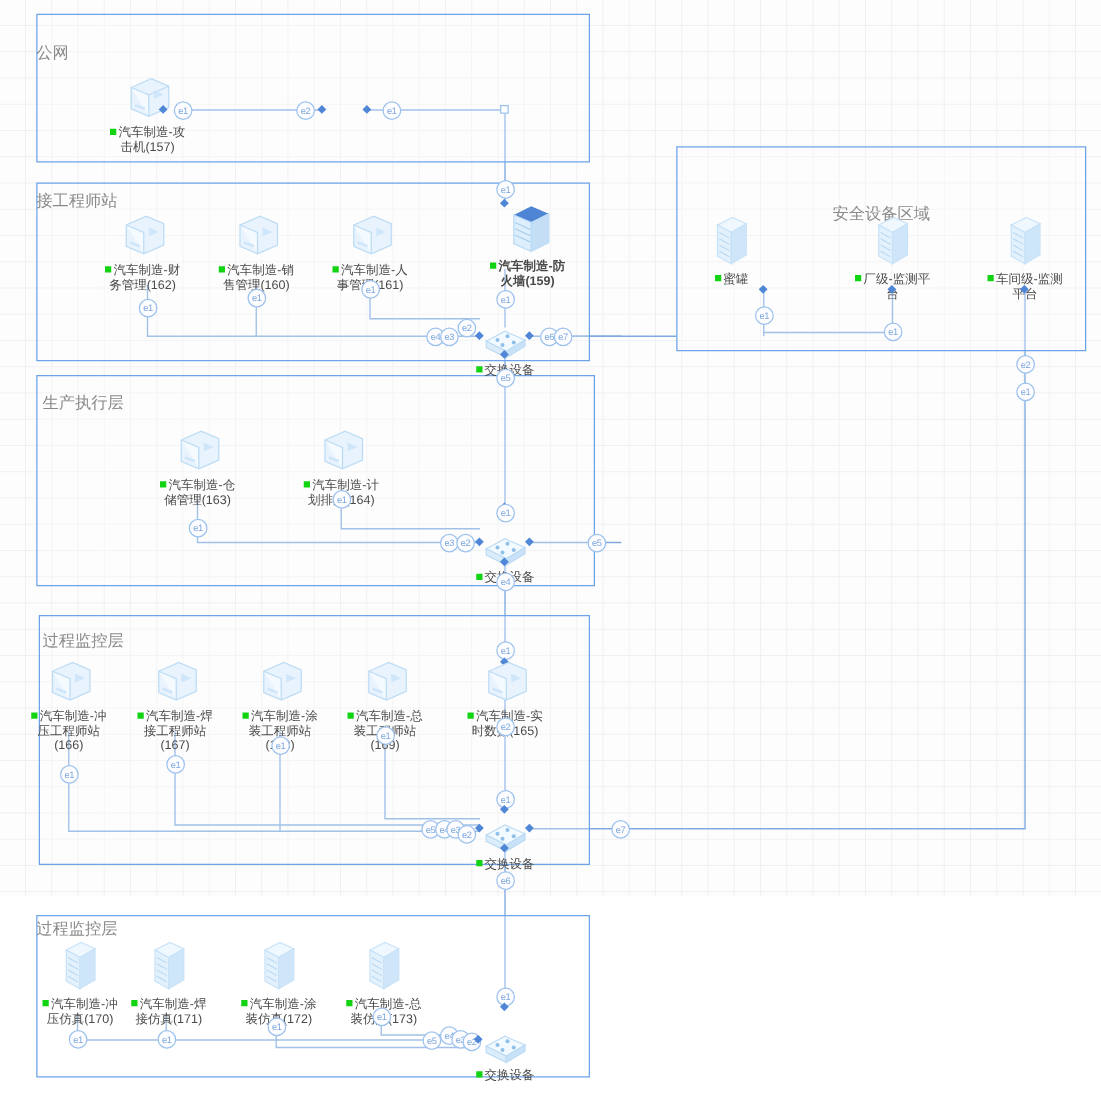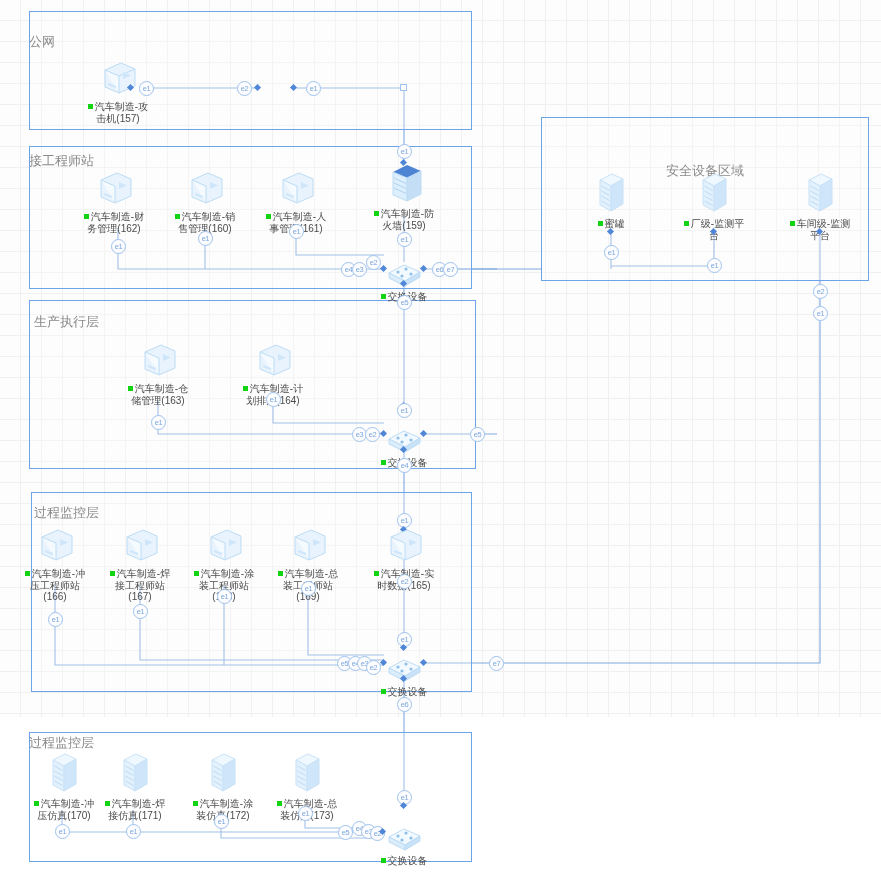--- a/index.html
+++ b/index.html
@@ -222,21 +222,21 @@
         <path d="M13 26 L21 29" stroke="#cfe6fa" stroke-width="2" fill="none"></path>
       </svg>
     </div>
     <span class="cap"><span class="dot"></span>汽车制造-人
 事管理(161)</span>
   </div>
   <div class="port" style="left:289px; top:224px;">e1</div>
 
   <div class="port" style="left:397px; top:144px;">e1</div>
   <div class="anchor" style="left:401px; top:160px;"></div>
-  <div class="node" style="left:358px; top:165px;">
+  <div class="node" style="left:376px; top:165px;font-weight:bold;">
     <div class="glyph">
       <svg width="46" height="46" viewBox="0 0 46 46">
         <path d="M12 11 L26 4 L40 10 L26 17 Z" fill="#4e84d4"></path>
         <path d="M12 11 L26 17 L26 40 L12 34 Z" fill="#ddeefc" stroke="#bcdcf5"></path>
         <path d="M26 17 L40 10 L40 33 L26 40 Z" fill="#c3def5" stroke="#bcdcf5"></path>
         <g stroke="#a9d0ee" stroke-width="0.9">
           <path d="M13 17 L25 22.5"></path>
             <path d="M13 22 L25 27.5"></path>
             <path d="M13 27 L25 32.5"></path>
         </g>
@@ -266,21 +266,21 @@
   <div class="port" style="left:341px; top:262px;">e4</div>
   <div class="port" style="left:352px; top:262px;">e3</div>
   <div class="port" style="left:366px; top:255px;">e2</div>
   <div class="anchor" style="left:381px; top:266px;"></div>
   <div class="anchor" style="left:421px; top:266px;"></div>
   <div class="port" style="left:432px; top:262px;">e6</div>
   <div class="port" style="left:443px; top:262px;">e7</div>
   <div class="anchor" style="left:401px; top:281px;"></div>
   <div class="port" style="left:397px; top:295px;">e5</div>
 
-  <div class="node" style="left:565px; top:175px;">
+  <div class="node" style="left:539px; top:175px;">
     <div class="glyph">
       <svg width="40" height="48" viewBox="0 0 40 48">
         <path d="M9 11 L21 5 L32 10 L20 17 Z" fill="#f0f8ff" stroke="#c8e2f7"></path>
         <path d="M9 11 L20 17 L20 42 L9 36 Z" fill="#e3f1fd" stroke="#c8e2f7"></path>
         <path d="M20 17 L32 10 L32 35 L20 42 Z" fill="#cfe6fa" stroke="#c8e2f7"></path>
         <g stroke="#b6d8f3" stroke-width="0.9">
           <path d="M10.5 17 L18.5 21.5"></path>
             <path d="M10.5 22 L18.5 26.5"></path>
           <path d="M10.5 27 L18.5 31.5"></path>
             <path d="M10.5 32 L18.5 36.5"></path>

